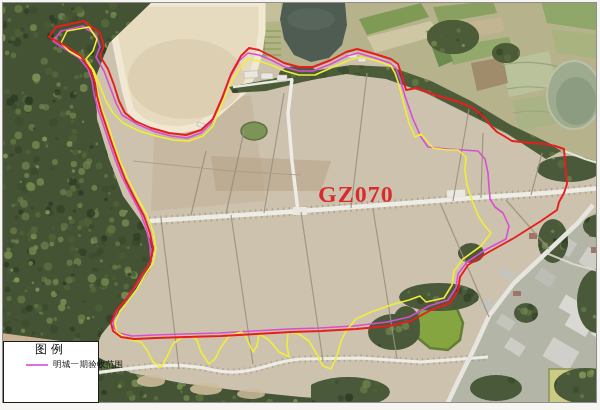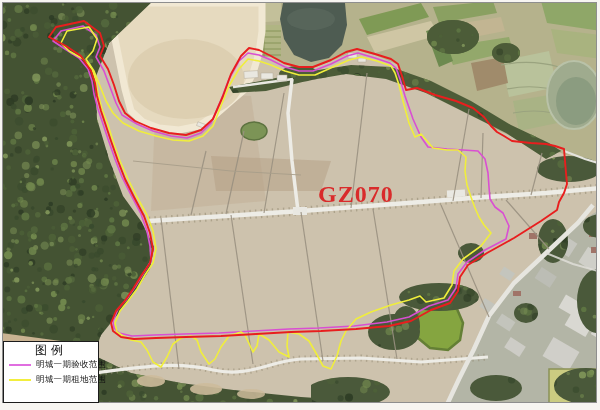--- a/index.html
+++ b/index.html
@@ -4,23 +4,23 @@
 <style>
   html,body{margin:0;padding:0;}
   body{background:#f7f5f1;font-family:"Liberation Sans",sans-serif;}
   .wrap{position:relative;width:600px;height:410px;background:#f7f5f1;overflow:hidden;}
   .frame{position:absolute;left:2px;top:2px;width:595px;height:401px;border:1px solid #8e8e8e;
          box-sizing:border-box;background:#cfc4ae;overflow:hidden;}
   svg{display:block;}
   .gz-label{position:absolute;left:318px;top:182px;font-family:"Liberation Serif",serif;
             font-size:24px;font-weight:bold;letter-spacing:1px;color:#d92b2b;line-height:1;}
   .legend{position:absolute;left:3px;top:341px;width:96px;height:62px;background:#ffffff;
-          border:1px solid #1c1c1c;box-sizing:border-box;font-family:Liberation Sans, sans-serif;}
+          border:1px solid #1c1c1c;box-sizing:border-box;font-family:Liberation Mono, monospace;}
   .legend-title{text-align:center;font-size:12px;margin-top:2px;color:#111;letter-spacing:4px;line-height:1.1;}
-  .legend-row{display:flex;align-items:center;height:15px;padding-left:5px;}
+  .legend-row{display:flex;align-items:center;height:15px;padding-left:22px;}
   .legend-swatch{width:22px;height:2px;margin-right:5px;flex:none;}
   .legend-label{font-size:8.5px;color:#111;white-space:nowrap;letter-spacing:.3px;}
 </style>
 </head>
 <body>
 
 <div class="wrap">
   <div class="frame">
     <svg id="map-svg" width="595" height="399" viewBox="2 2 595 399">
       <defs>
@@ -1622,18 +1622,14 @@
   </div>
 
   <div class="gz-label" style="color: rgb(217, 43, 43);">GZ070</div>
 
   <div class="legend">
     <div class="legend-title">图例</div>
     <div class="legend-row">
       <div class="legend-swatch" style="background: rgb(224, 110, 224);"></div>
       <span class="legend-label">明城一期验收范围</span>
     </div>
-    <div class="legend-row">
-      <div class="legend-swatch" style="background: rgb(242, 238, 62);"></div>
-      <span class="legend-label">明城一期租地范围</span>
-    </div>
   </div>
 </div>
 
 </body></html>

